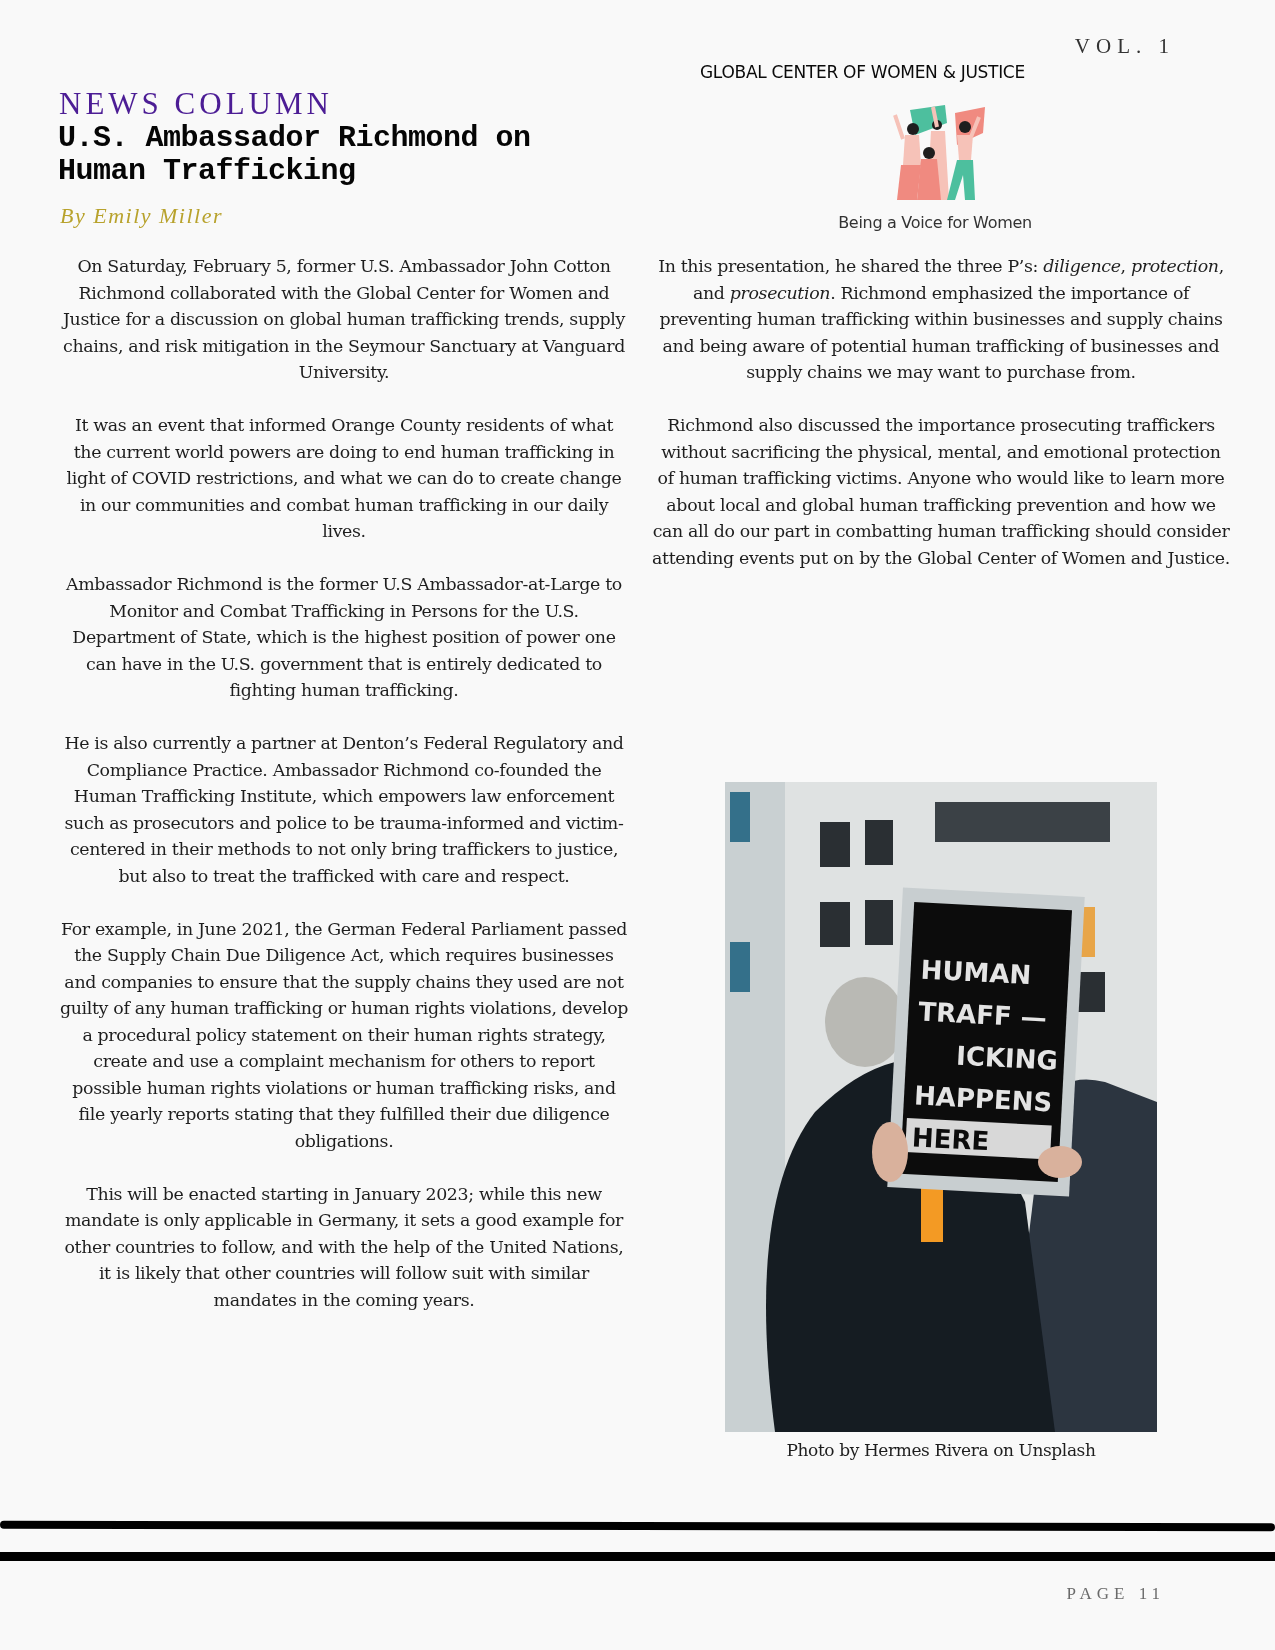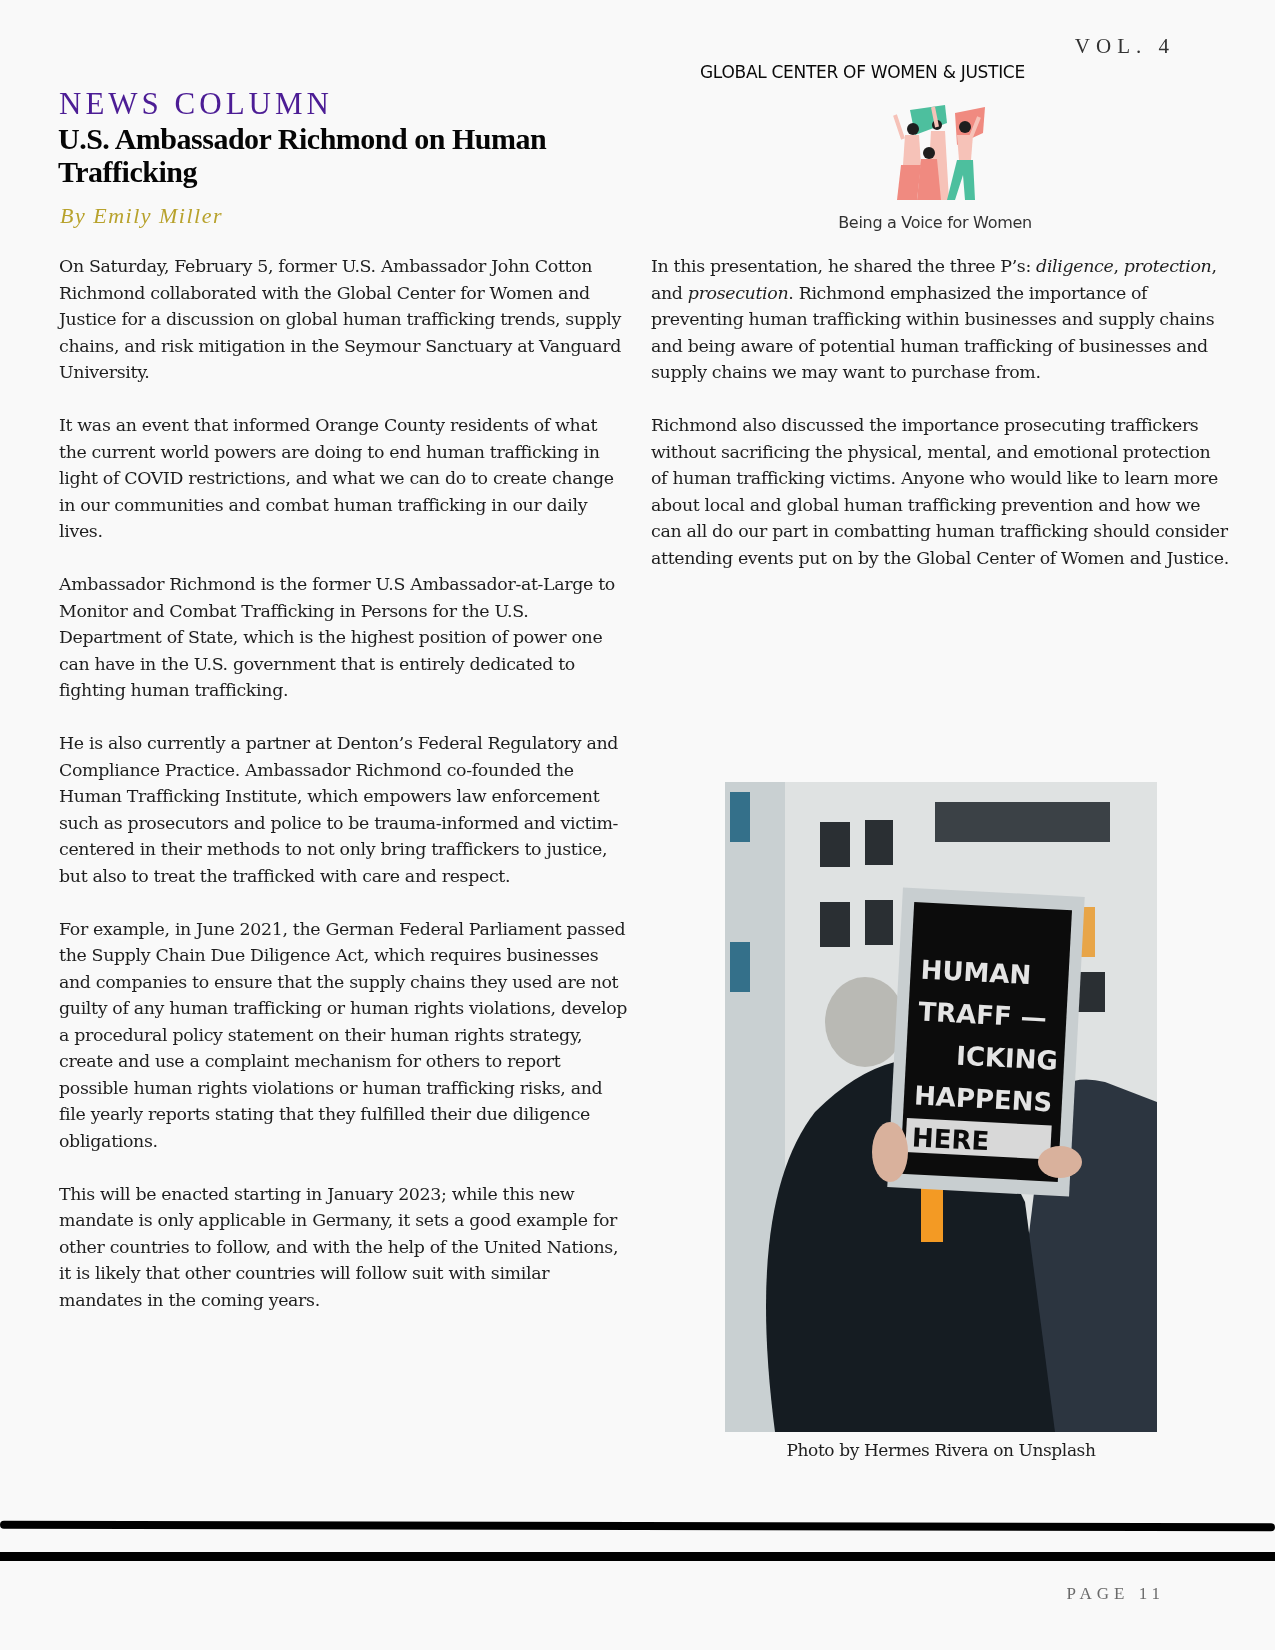--- a/index.html
+++ b/index.html
@@ -11,32 +11,32 @@
   .vol {
     position: absolute; top: 34px; right: 100px;
     font-family: "Liberation Serif", serif; font-size: 21px; letter-spacing: 6px; color: #333;
   }
   .kicker {
     position: absolute; left: 59px; top: 86px;
     font-family: "Liberation Serif", serif; font-weight: normal; font-size: 31px; letter-spacing: 4px; color: #4c1d95;
   }
   .headline {
     position: absolute; left: 58px; top: 122px; width: 560px;
-    font-family: Liberation Serif, serif; font-weight: bold; font-size: 30px; line-height: 33px; color: #050505;
+    font-family: Liberation Mono, monospace; font-weight: bold; font-size: 30px; line-height: 33px; color: #050505;
     letter-spacing: -0.5px;
   }
   .byline {
     position: absolute; left: 60px; top: 203px;
     font-family: "Liberation Serif", serif; font-style: italic; font-size: 22px; letter-spacing: 1.5px; color: #b8a22c;
   }
   .col {
     position: absolute; font-family: "DejaVu Serif", serif; font-size: 17.4px; line-height: 26.5px; color: #1e1e1e;
     letter-spacing: -0.35px;
   }
-  .col p { margin: 0 0 26.5px 0; }
+  .col p { margin: 0 0 26.5px 0; text-align: center; }
   .col-left { left: 59px; top: 253px; width: 570px; }
   .col-right { left: 651px; top: 253px; width: 580px; }
   .org {
     position: absolute; left: 700px; top: 62px; width: 470px; text-align: left;
     font-family: "DejaVu Sans", sans-serif; font-weight: normal; font-size: 17px; color: #0a0a0a; letter-spacing: -0.3px;
   }
   .logo { position: absolute; left: 875px; top: 105px; width: 130px; height: 100px; }
   .tagline {
     position: absolute; left: 700px; top: 213px; width: 470px; text-align: center;
     font-family: "DejaVu Sans", sans-serif; font-size: 16px; color: #333; letter-spacing: -0.3px;
@@ -52,21 +52,21 @@
   .rule1 { position: absolute; left: 0; top: 1522px; width: 1275px; height: 8px; background: #000; transform: rotate(0.12deg); border-radius: 4px; }
   .rule2 { position: absolute; left: 0; top: 1552px; width: 1275px; height: 9px; background: #000; }
   .page-num {
     position: absolute; right: 110px; top: 1584px;
     font-family: "Liberation Serif", serif; font-size: 17px; letter-spacing: 5px; color: #6a6a6a;
   }
 </style>
 </head>
 <body>
 
-<div class="vol">VOL. 4</div>
+<div class="vol">VOL. 1</div>
 
 <div class="kicker">NEWS COLUMN</div>
 <h1 class="headline" style="margin:0">U.S. Ambassador Richmond on Human Trafficking</h1>
 <div class="byline">By Emily Miller</div>
 
 <div class="org">GLOBAL CENTER OF WOMEN &amp; JUSTICE</div>
 <svg class="logo" viewBox="0 0 130 100">
   <path d="M35 5 L70 0 L72 18 L40 30 Z" fill="#4dbf9e"></path>
   <path d="M80 8 L110 2 L108 28 L82 40 Z" fill="#f08a80"></path>
   <circle cx="38" cy="24" r="6" fill="#1e1e1e"></circle>

